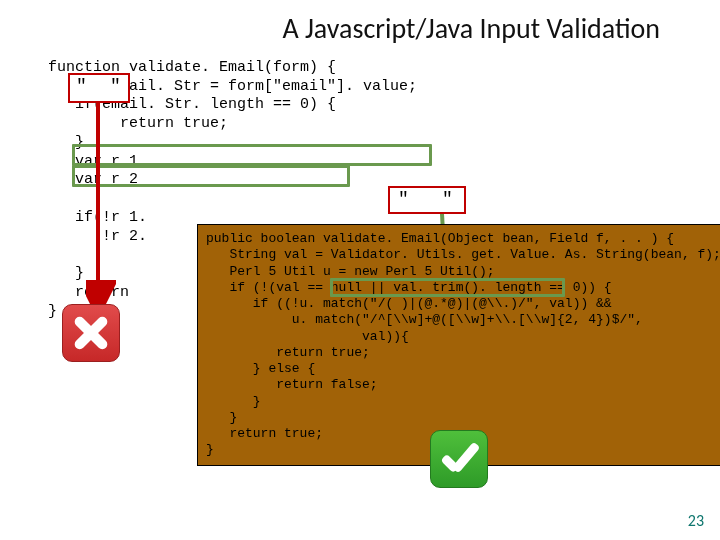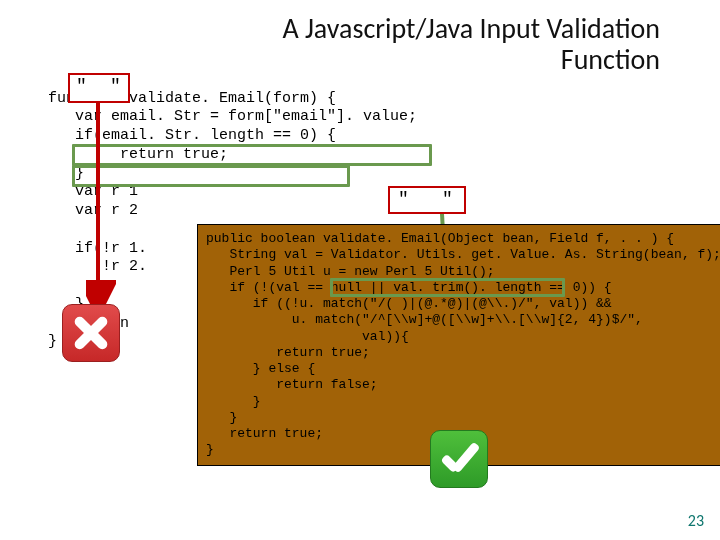--- a/index.html
+++ b/index.html
@@ -150,21 +150,20 @@
     bottom: 10px;
     font-size: 16px;
     color: #0f766e;
   }
 </style>
 </head>
 <body>
 
 <div class="title">
   <span>A Javascript/Java Input Validation</span><br>
-  <span>Function</span>
 </div>
 
 <div class="quote-box-left">
   <span class="qmark" style="left:6px">"</span>
   <span class="qmark" style="left:40px">"</span>
 </div>
 
 <div class="code-area"><span>function validate. Email(form) {
    var email. Str = form["email"]. value;
    if(email. Str. length == 0) {

